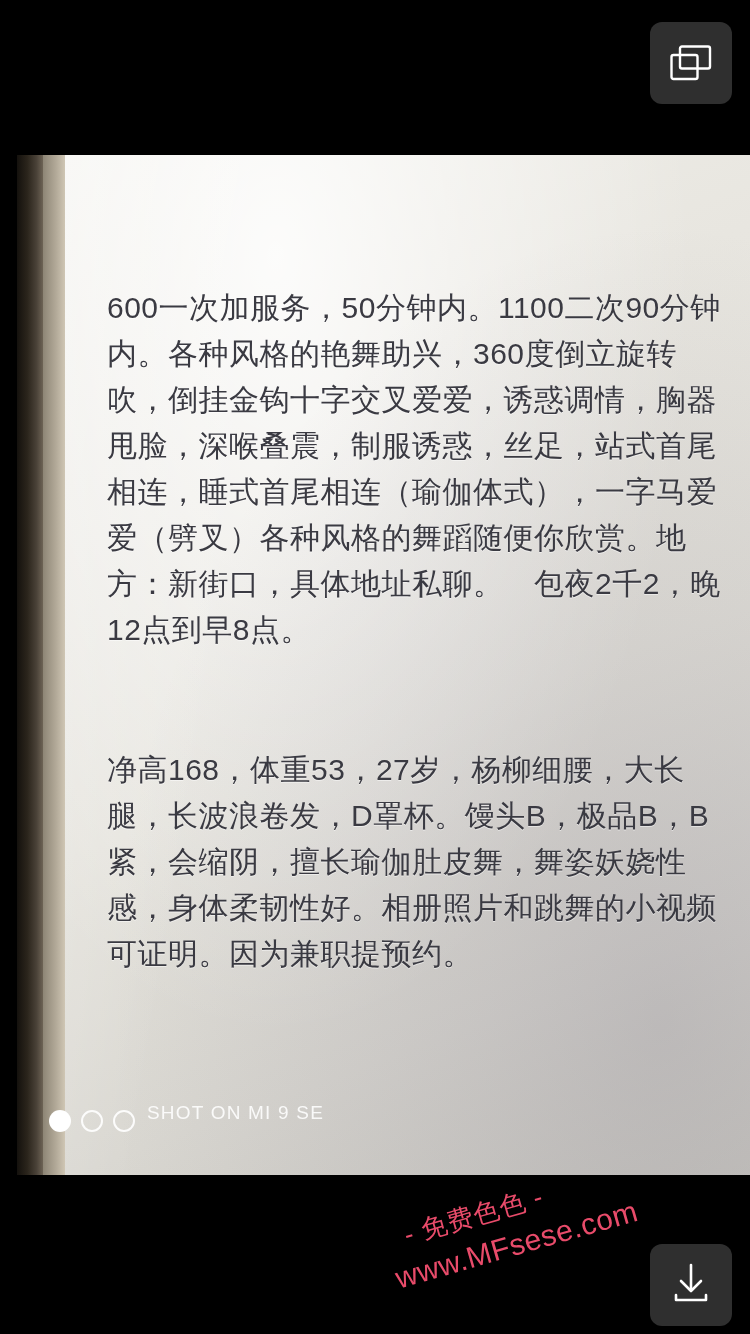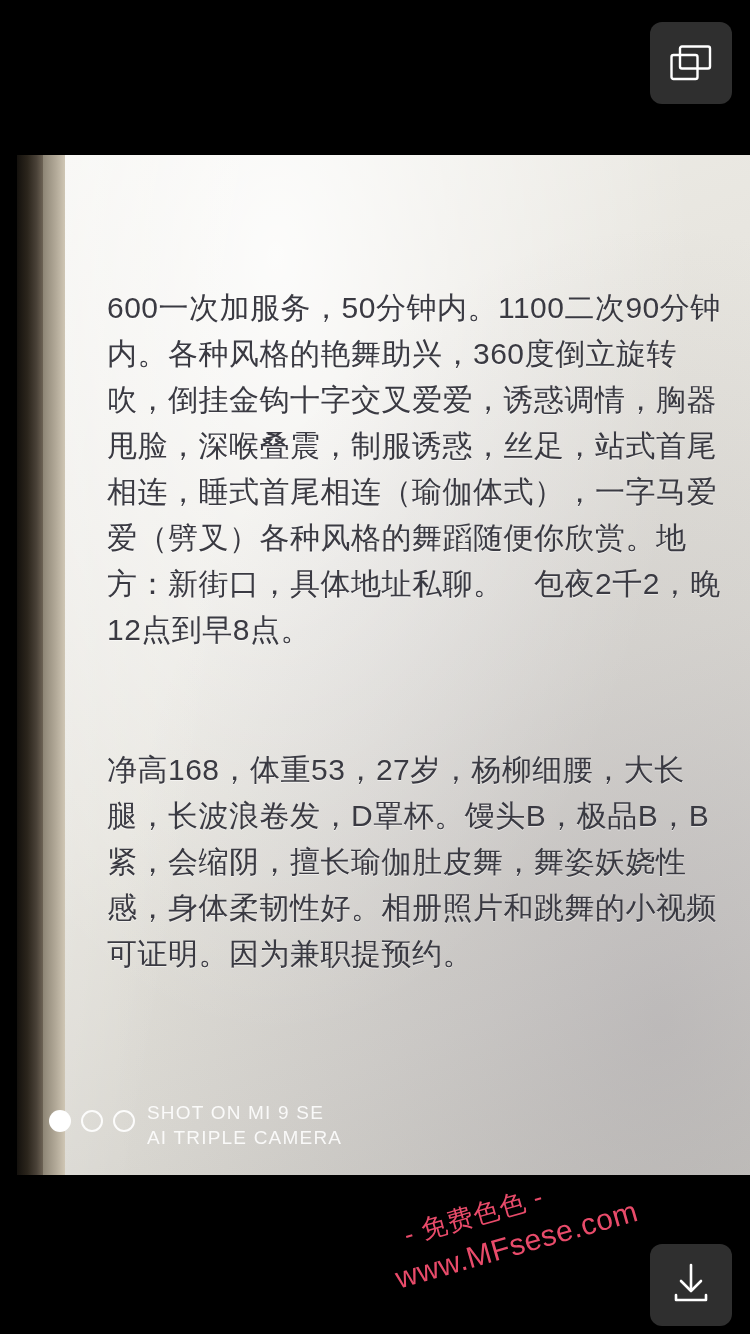--- a/index.html
+++ b/index.html
@@ -198,21 +198,20 @@
       
     </div>
 
     <div class="cam-dots">
       <span class="filled"></span>
       <span></span>
       <span></span>
     </div>
     <div class="cam-text">
       <div>SHOT ON MI 9 SE</div>
-      <div>AI TRIPLE CAMERA</div>
     </div>
   </div>
 
   <div class="multitask-btn">
     <span>
       <svg width="42" height="36" viewBox="0 0 42 36">
         <rect x="10" y="1.5" width="30" height="22" rx="2" fill="none" stroke="#ffffff" stroke-width="2.4"></rect>
         <rect x="1.5" y="10" width="26" height="24" rx="2" fill="none" stroke="#ffffff" stroke-width="2.4"></rect>
       </svg>
     </span>

